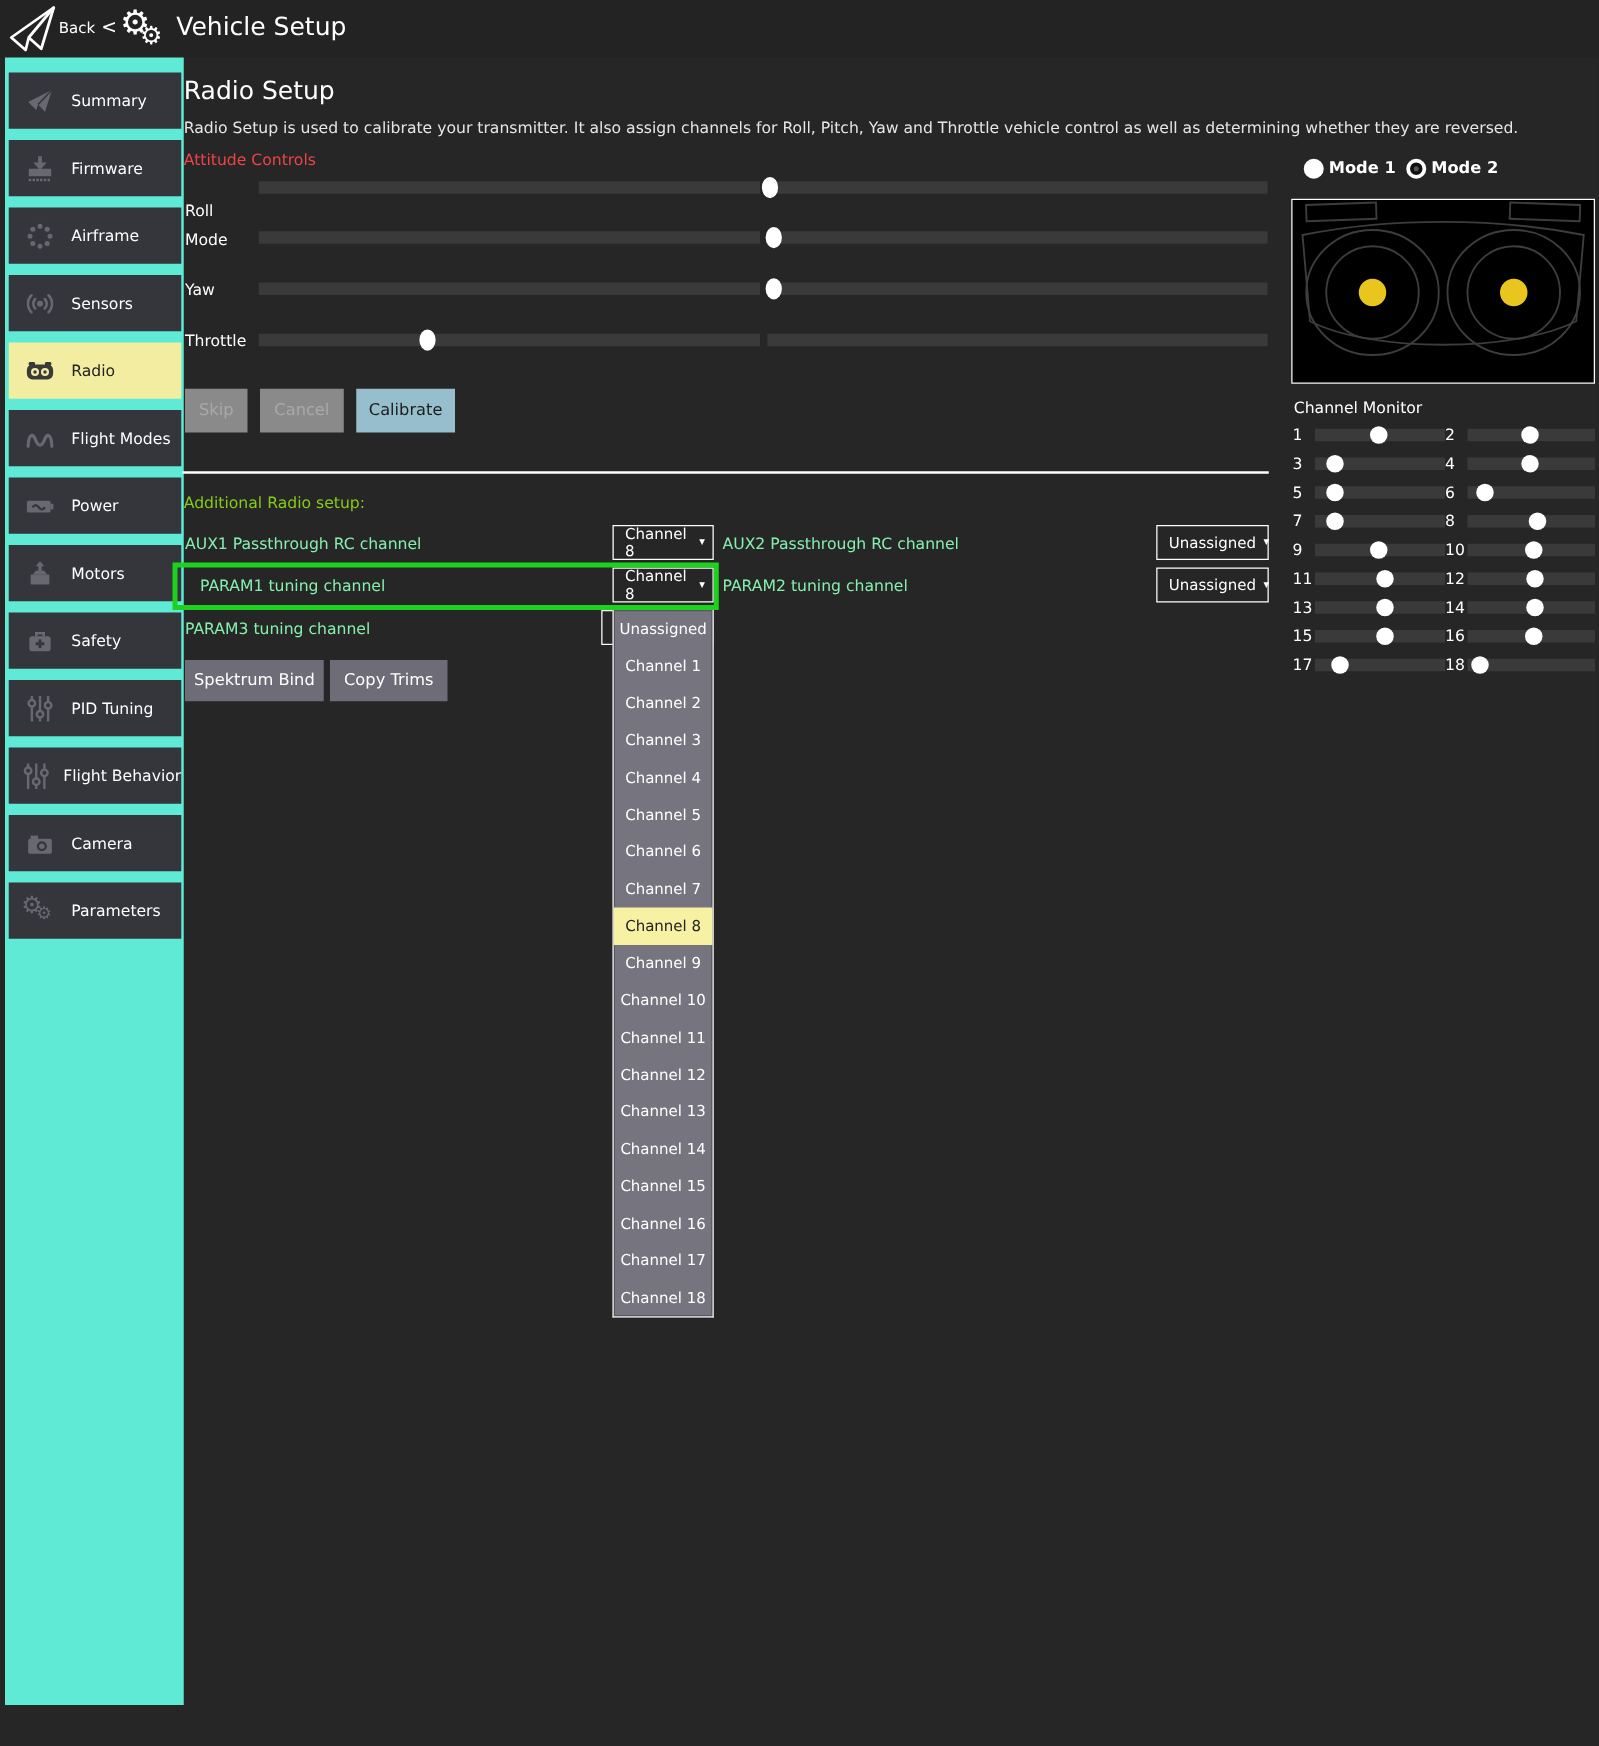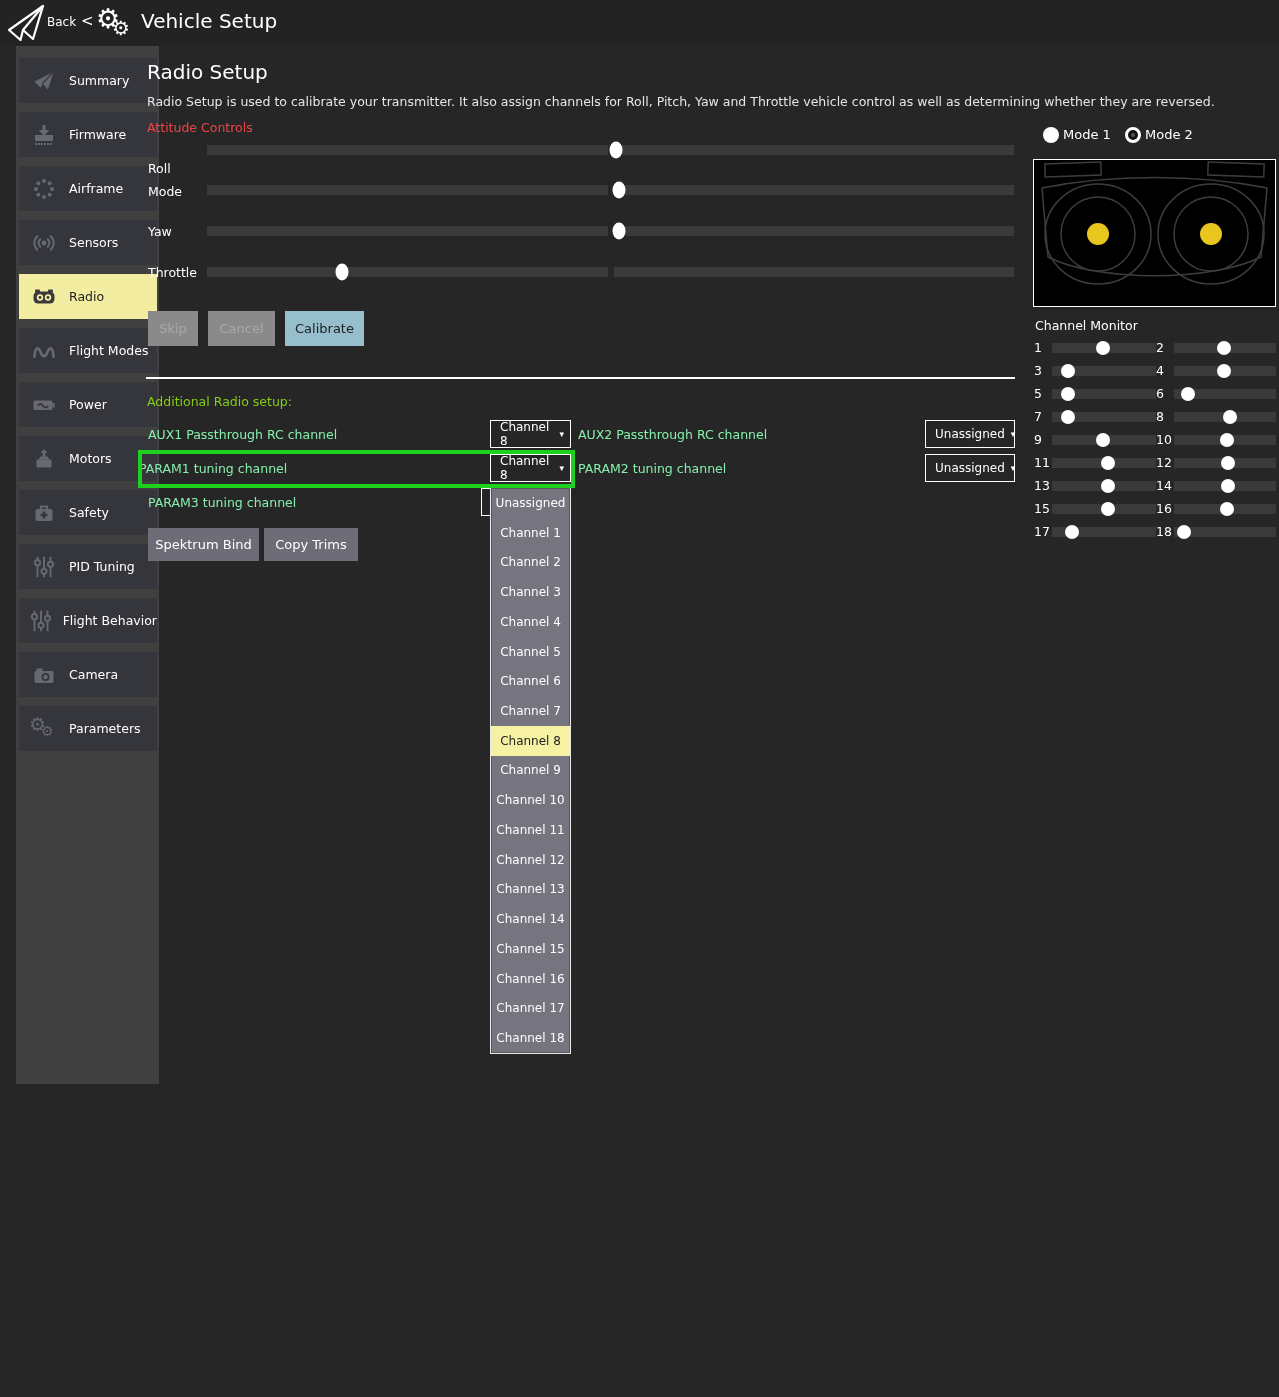--- a/index.html
+++ b/index.html
@@ -10,21 +10,21 @@
   #topbar { position:absolute; left:0; top:0; width:1279px; height:46px; background:#232323; }
   #logo { position:absolute; left:6px; top:3px; }
   #back-label { position:absolute; left:47px; top:15px; font-size:12px; color:#fff; }
   #crumb-sep { position:absolute; left:81px; top:12px; font-size:15px; color:#fff; }
   #gears-icon { position:absolute; left:96px; top:2px; color:#fff; width:42px; height:42px; }
   #gears-icon .g1 { position:absolute; left:0; top:1px; font-size:27px; }
   #gears-icon .g2 { position:absolute; left:16px; top:14px; font-size:20px; }
   #page-title { position:absolute; left:141px; top:9px; font-size:20px; color:#fff; }
 
   
-  #sidebar { position:absolute; left:16px; top:46px; width:143px; height:1038px; background:#404040; }
+  #sidebar { position:absolute; left:4px; top:46px; width:143px; height:1318px; background:#5eead4; }
   .sit { position:absolute; left:3px; width:138px; height:45px; background:#35353c;
          color:#686871; --bg:#35353c; display:flex; align-items:center; cursor:pointer; }
   .sit.active { background:#f2eda0; color:#3a3a3a; --bg:#f2eda0; }
   .sit .icon { width:34px; height:28px; margin-left:8px; display:flex; align-items:center; justify-content:center; }
   .sit .lab { font-size:12.5px; color:#fff; margin-left:8px; white-space:nowrap; }
   .sit.active .lab { color:#222; }
   .gtxt { position:relative; width:34px; height:28px; }
   .gtxt .g1 { position:absolute; left:2px; top:-2px; font-size:19px; }
   .gtxt .g2 { position:absolute; left:14px; top:8px; font-size:14px; }
 
@@ -68,21 +68,21 @@
 
   #spektrum-bind-btn { left:148px; top:528px; width:111px; height:33px; background:#6e6c77; color:#fff; }
   #copy-trims-btn    { left:264px; top:528px; width:94px;  height:33px; background:#6e6c77; color:#fff; }
 
   
   .mode-radio { position:absolute; top:127px; width:16px; height:16px; border-radius:50%; cursor:pointer; }
   #mode1-radio { left:1043px; background:#fff; }
   #mode2-radio { left:1125px; background:#111; border:3.5px solid #fff; }
   #mode2-radio::after { content:""; position:absolute; left:2.5px; top:2.5px; width:4px; height:4px;
                         border-radius:50%; background:#555; }
-  .mode-label { position:absolute; top:127px; font-size:13px; color:#fff; }
+  .mode-label { position:absolute; top:127px; font-size:13px; color:#fff;font-weight:bold; }
   #mode1-label { left:1063px; } #mode2-label { left:1145px; }
 
   #tx-box { position:absolute; left:1033px; top:159px; width:243px; height:148px;
             background:#000; border:1px solid #fff; }
 
   #chmon-title { position:absolute; left:1035px; top:318px; font-size:12.5px; color:#fff; }
   .ch { position:absolute; height:23px; display:flex; align-items:center; }
   .ch .num { font-size:12.5px; color:#fff; width:17px; text-align:left; }
   .ch .trk { position:relative; height:10px; background:#3a3a3a; }
   .ch.lcol { left:1034px; } .ch.lcol .trk { width:104px; margin-left:1px; }
@@ -297,21 +297,21 @@
 <div class="dd" style="left:490px; top:420px; width:81px">
   <span>Channel 8</span>
   <span class="caret">▾</span>
 </div>
 <span class="asg-label" style="left:578px; top:421px">AUX2 Passthrough RC channel</span>
 <div class="dd" style="left:925px; top:420px; width:90px">
   <span>Unassigned</span>
   <span class="caret">▾</span>
 </div>
 
-<span class="asg-label" style="left:139px; top:455px">PARAM1 tuning channel</span>
+<span class="asg-label" style="left:160px; top:455px">PARAM1 tuning channel</span>
 <div class="dd" style="left:490px; top:454px; width:81px">
   <span>Channel 8</span>
   <span class="caret">▾</span>
 </div>
 <span class="asg-label" style="left:578px; top:455px">PARAM2 tuning channel</span>
 <div class="dd" style="left:925px; top:454px; width:90px">
   <span>Unassigned</span>
   <span class="caret">▾</span>
 </div>
 

